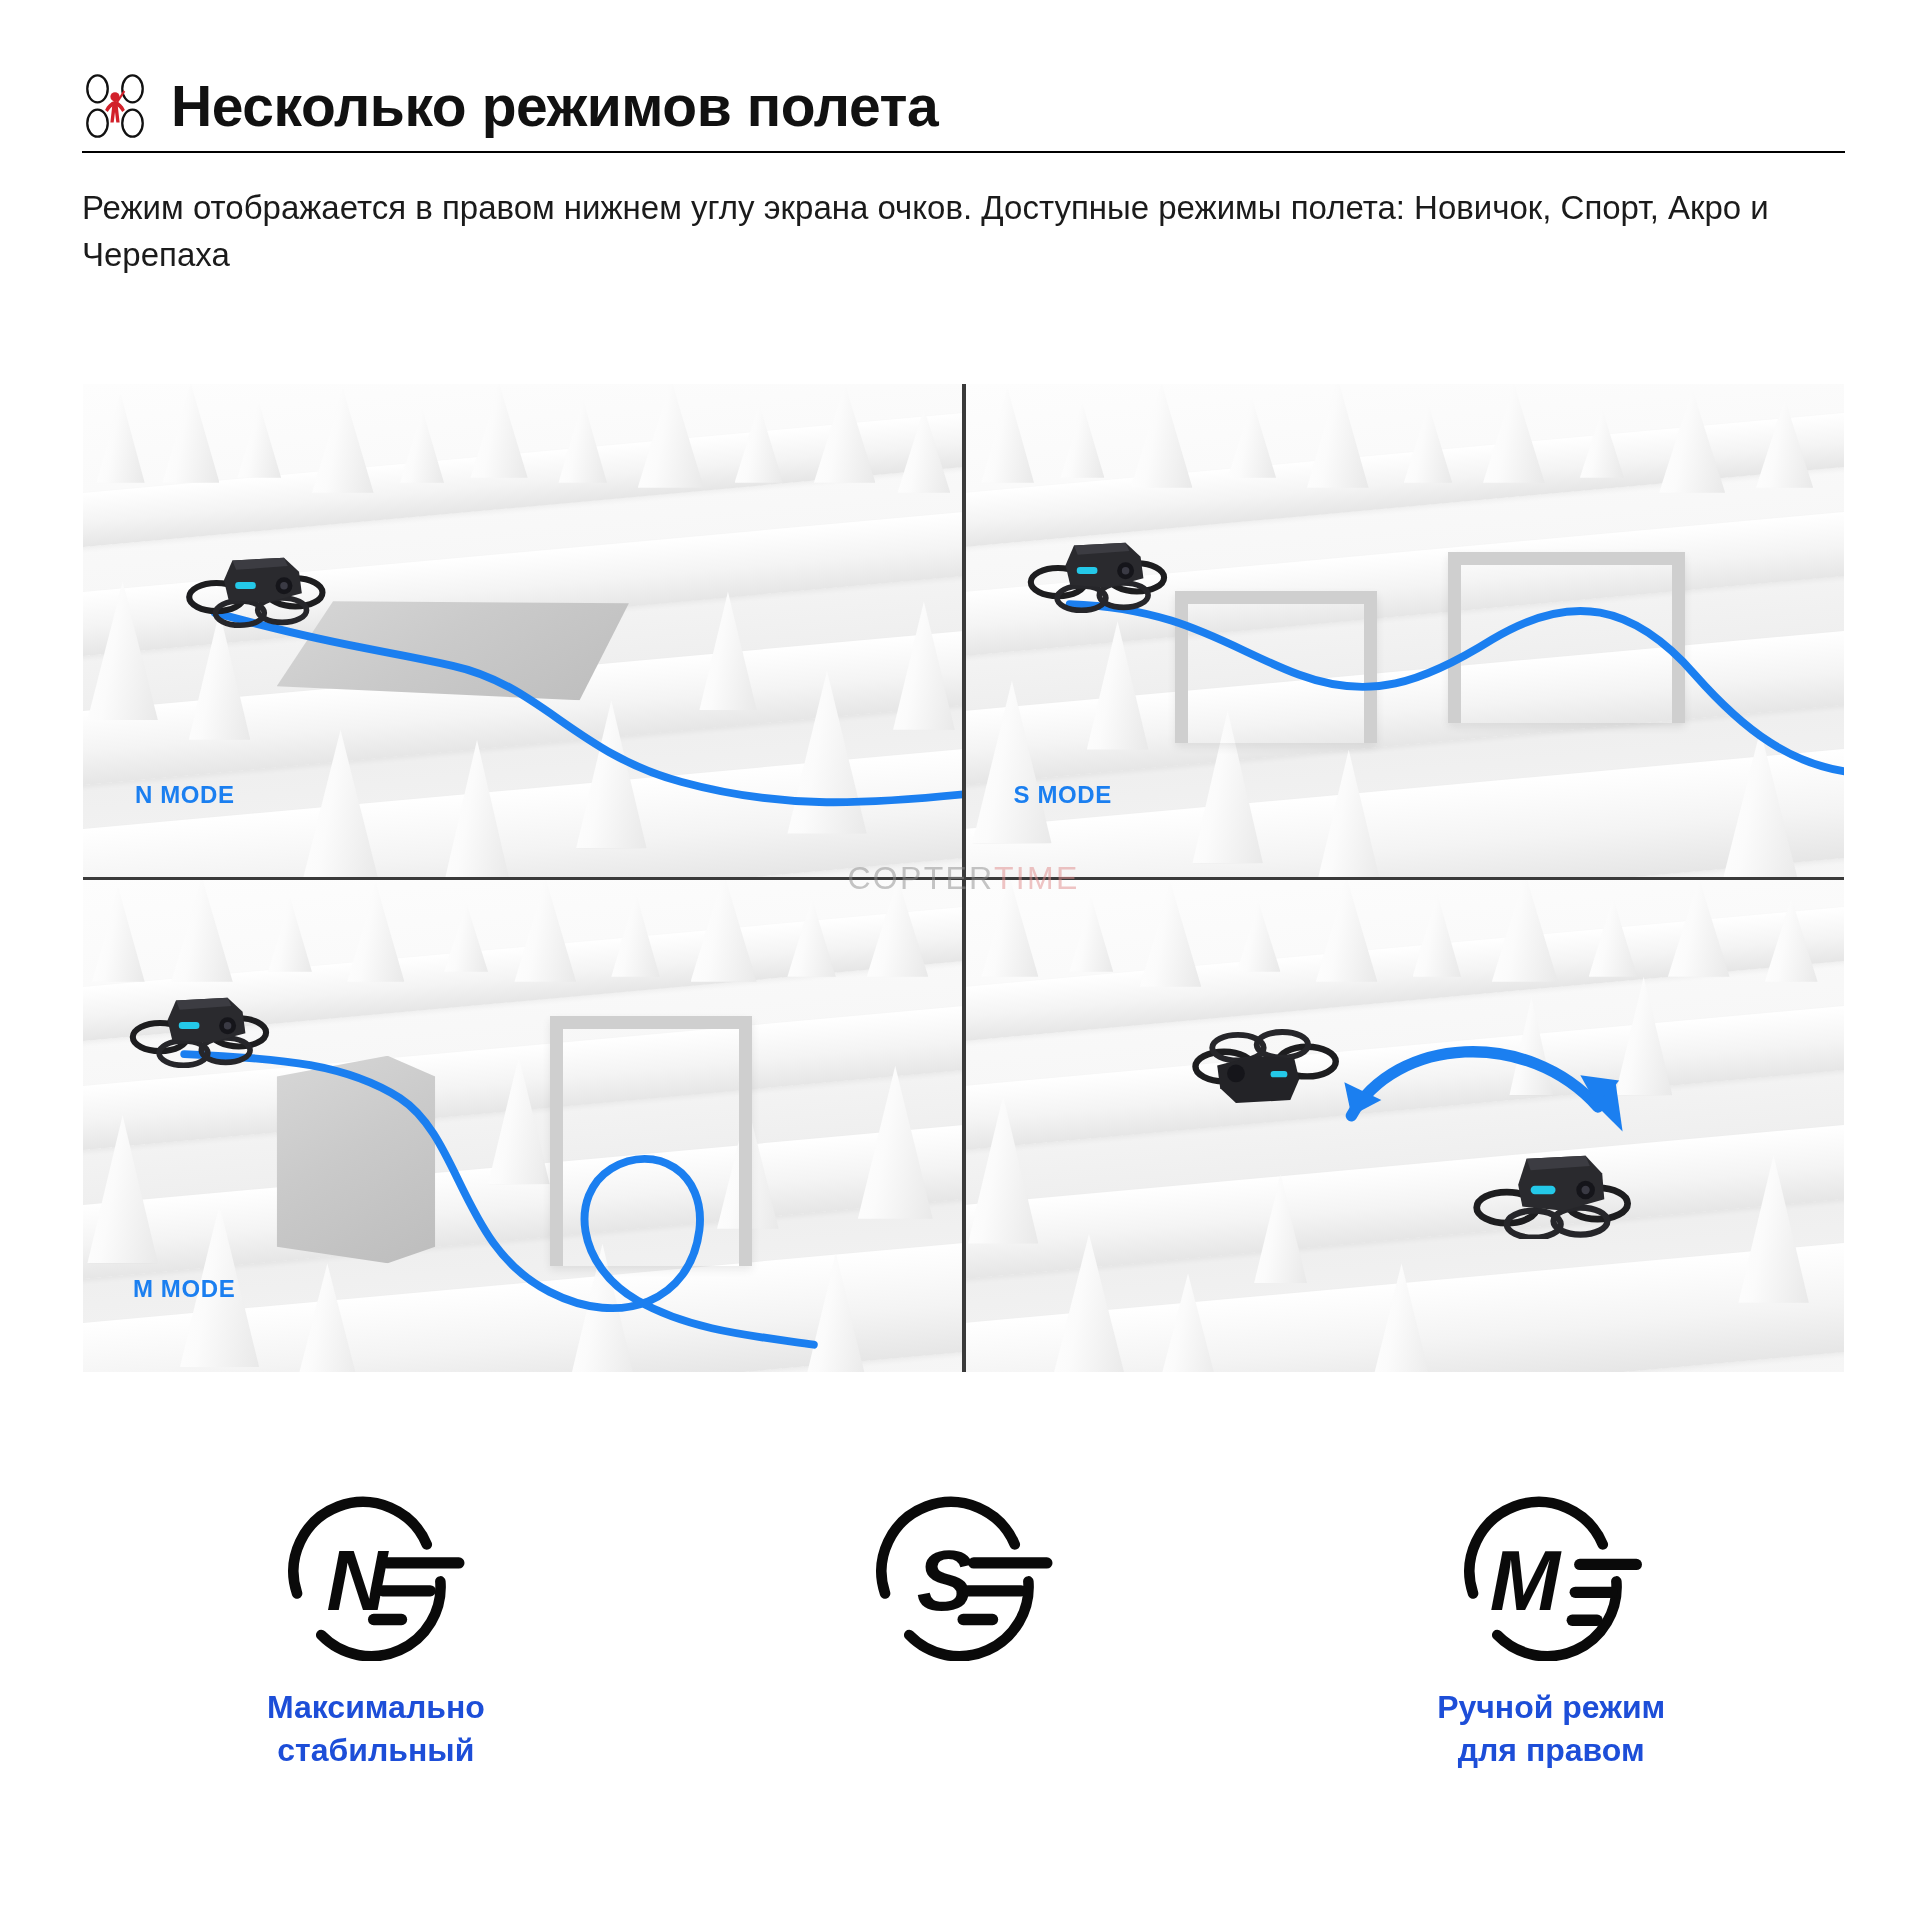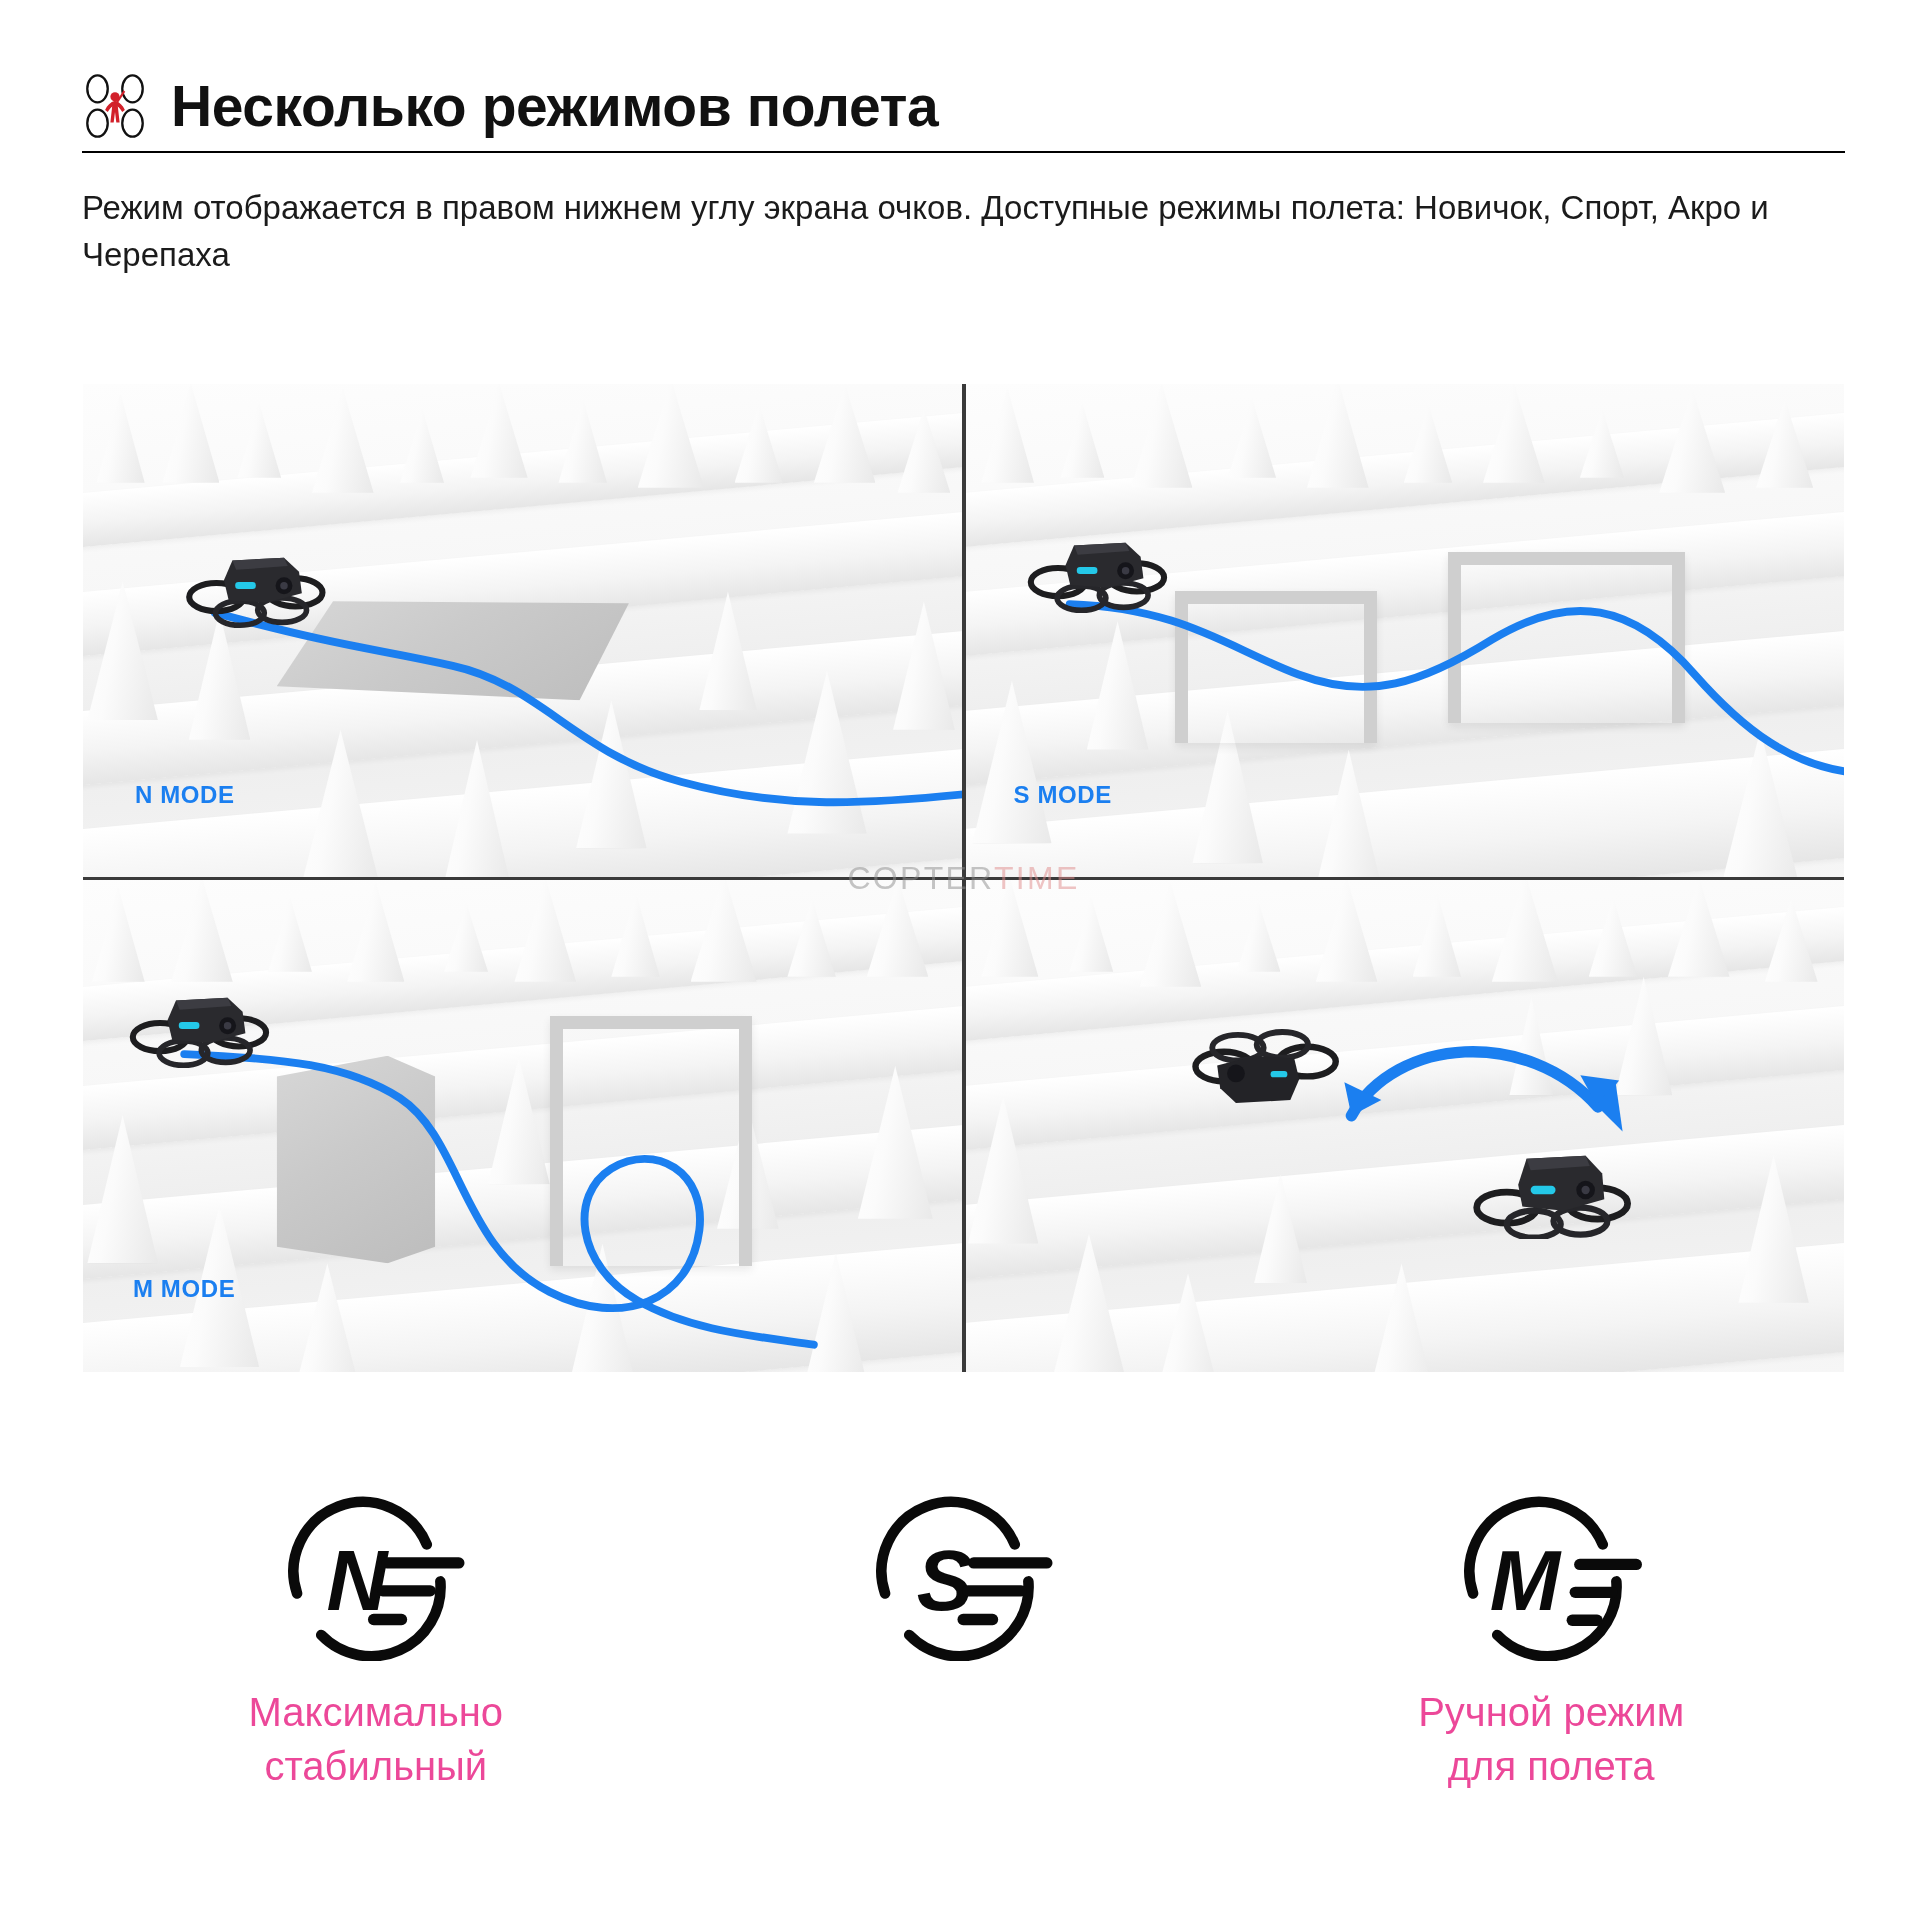--- a/index.html
+++ b/index.html
@@ -210,24 +210,24 @@
     align-items: center;
   }
   .feature-icon {
     width: 181px;
     height: 166px;
   }
   .feature-icon svg { display:block; width:100%; height:100%; }
   .feature-caption {
     margin-top: 25.4px;
     text-align: center;
-    font-size: 40px;
+    font-size: 32px;
     line-height: 1.34;
-    color: #ec4899;
-    font-weight: 400;
+    color: #1d4ed8;
+    font-weight: 700;
     white-space: pre-line;
   }
 </style>
 </head>
 <body>
 
 <div class="page">
 
   <div class="header">
 
@@ -551,18 +551,18 @@
           </g>
           <text x="38" y="150" font-family="'Liberation Sans', sans-serif" font-size="112" font-weight="700" fill="#0a0a0a" font-style="italic" letter-spacing="-2">M</text>
           <g fill="#0a0a0a">
             <rect x="150" y="82" width="90" height="15" rx="7.5"></rect>
             <rect x="144" y="119" width="64" height="15" rx="7.5"></rect>
             <rect x="140" y="156" width="48" height="15" rx="7.5"></rect>
           </g>
         </svg>
       </div>
       <div class="feature-caption">Ручной режим
-для полета</div>
+для правом</div>
     </div>
   </div>
 
 </div>
 
 
 </body></html>

